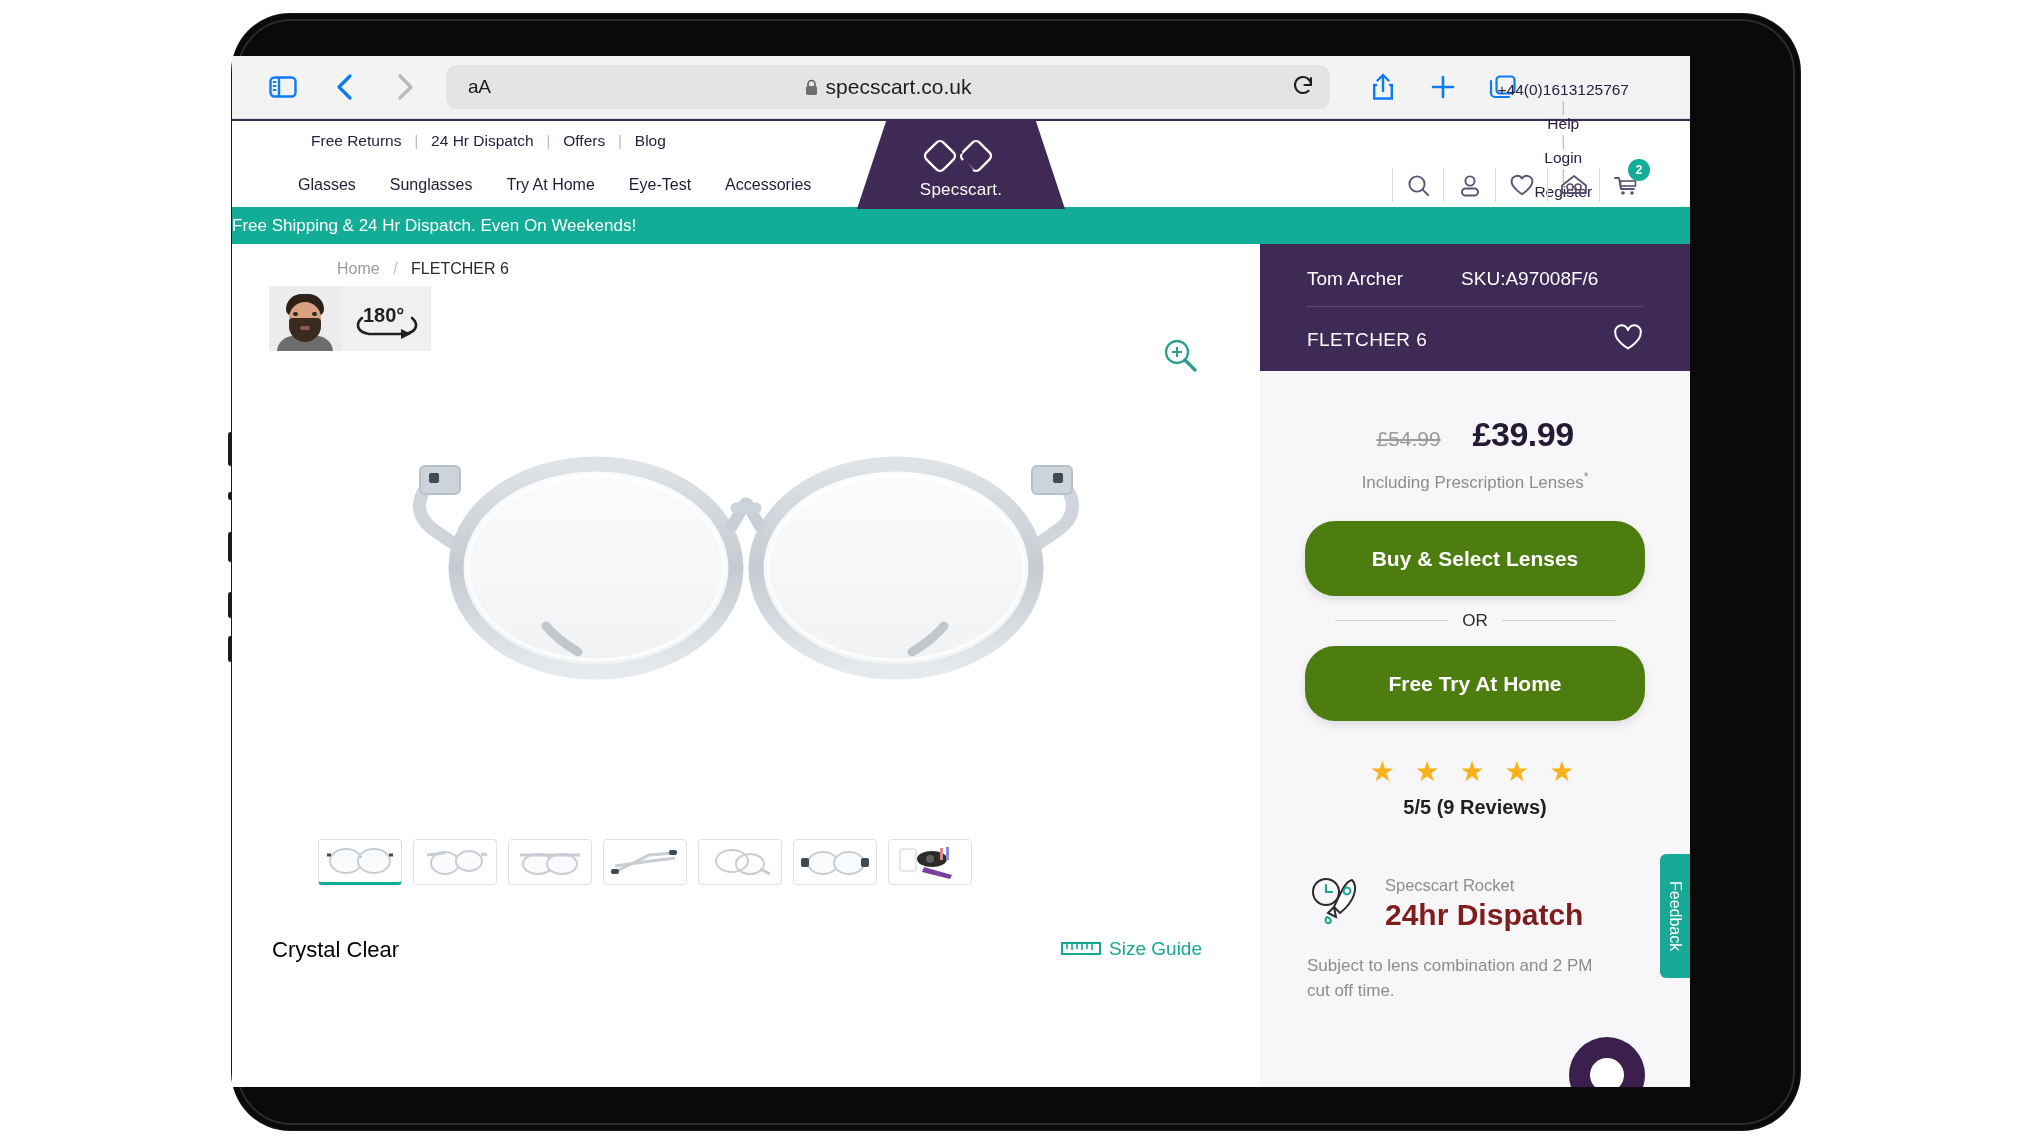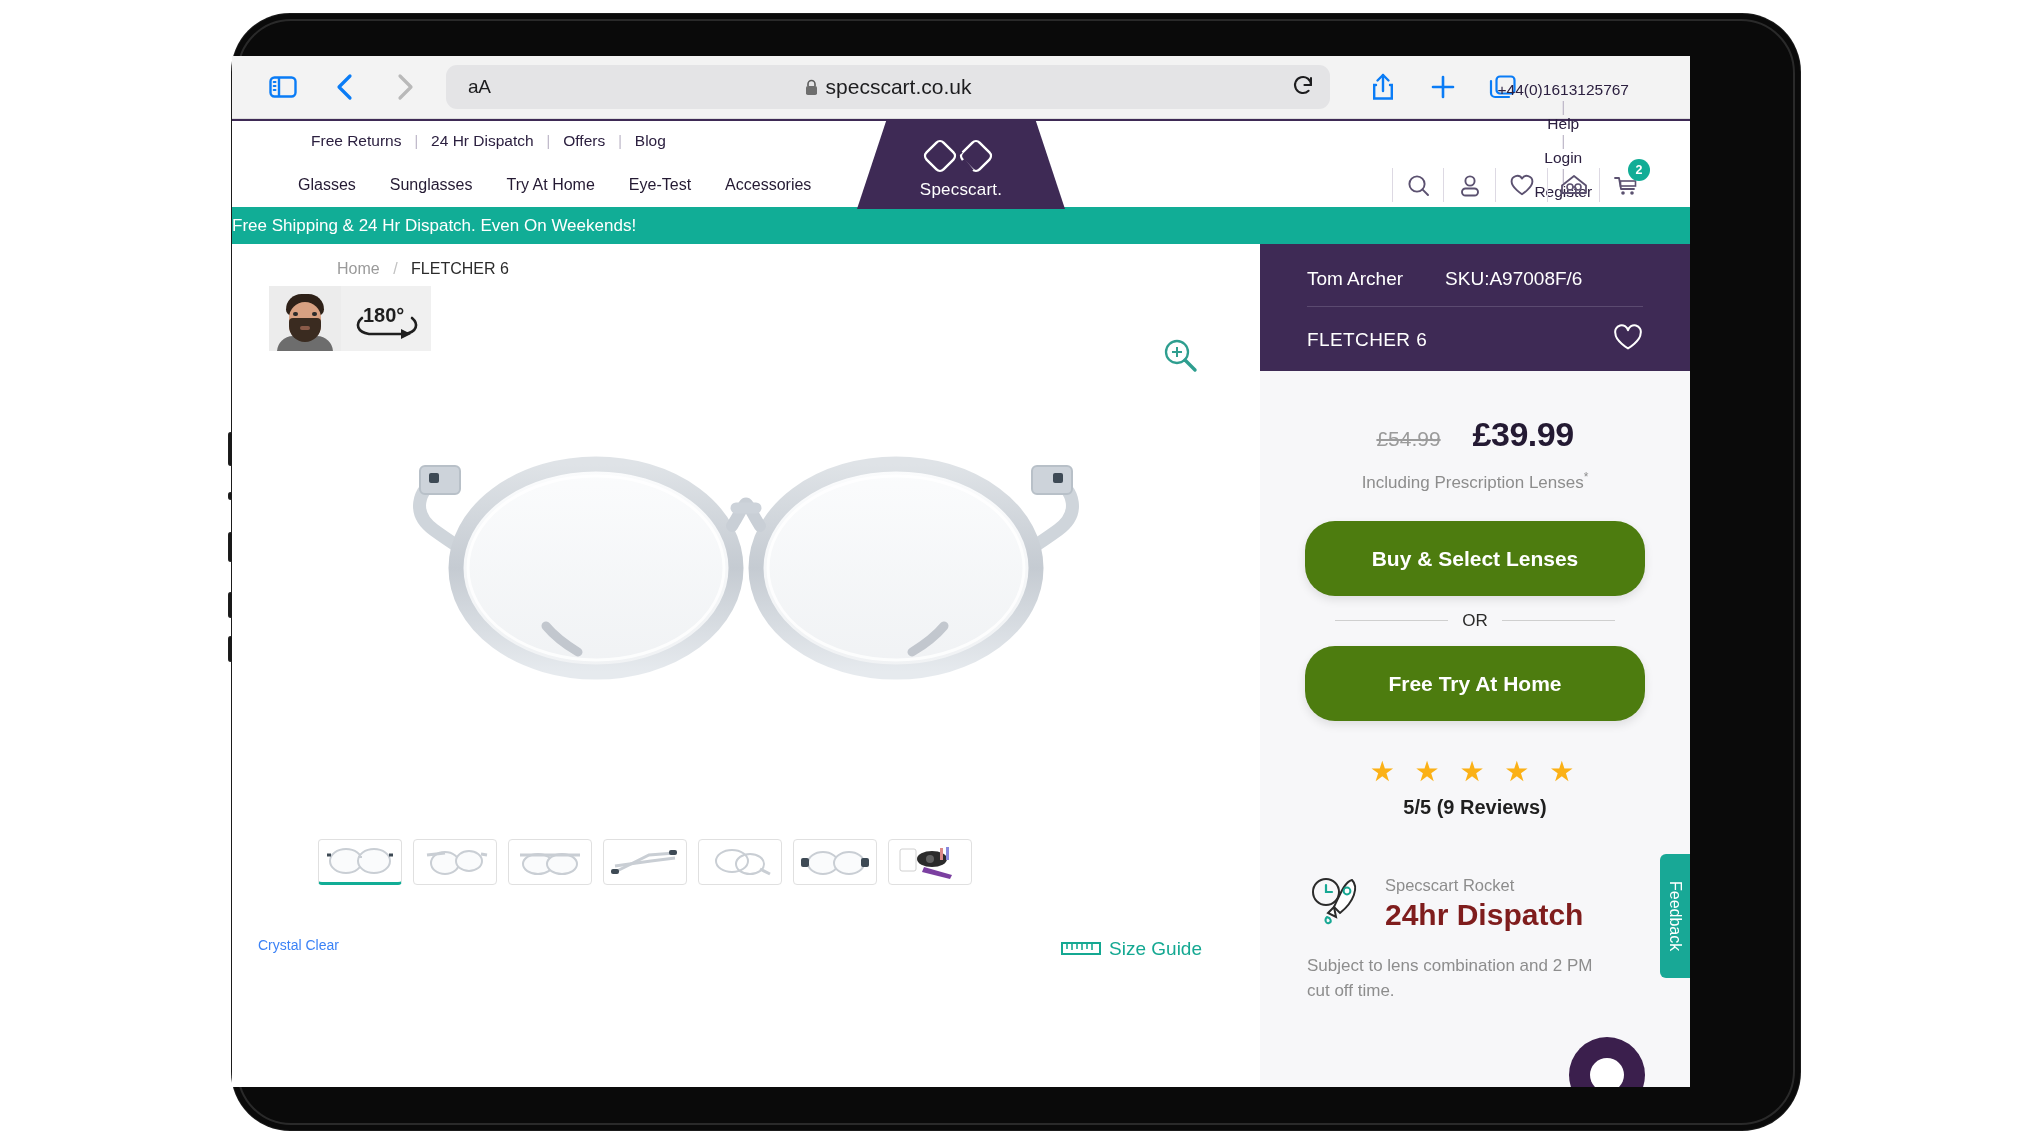--- a/index.html
+++ b/index.html
@@ -220,37 +220,37 @@
     border: 1px solid #e0e0e0;
     border-radius: 4px;
     background: #fff;
     display: flex; align-items: center; justify-content: center;
     overflow: hidden;
   }
   .thumb.active { border-color: #e0e0e0; border-bottom: 3px solid #11ad96; }
   .thumb.kit { background: #fff; }
 
   #colorname {
-    position: absolute; left: 26px; top: 693px;
-    font-size: 14px; color: #3b82f6;
+    position: absolute; left: 40px; top: 693px;
+    font-size: 22px; color: #000000;
   }
   #sizeguide {
     position: absolute; right: 58px; top: 694px;
     display: flex; align-items: center; gap: 8px;
     color: #14a892; font-size: 19px;
   }
 
   
   #prod-head {
     background: #3e2a55;
     padding: 24px 47px 22px 47px;
     height: 127px;
   }
   #prod-head .row1 {
-    display: flex; align-items: baseline; gap: 42px;
+    display: flex; align-items: baseline; gap: 58px;
     color: #ffffff; font-size: 19px;
     padding-bottom: 16px;
     border-bottom: 1px solid #5b4a70;
   }
   #prod-head .row2 {
     display: flex; align-items: center; justify-content: space-between;
     padding-top: 17px;
     color: #ffffff; font-size: 19px; letter-spacing: 0.4px;
   }
 

